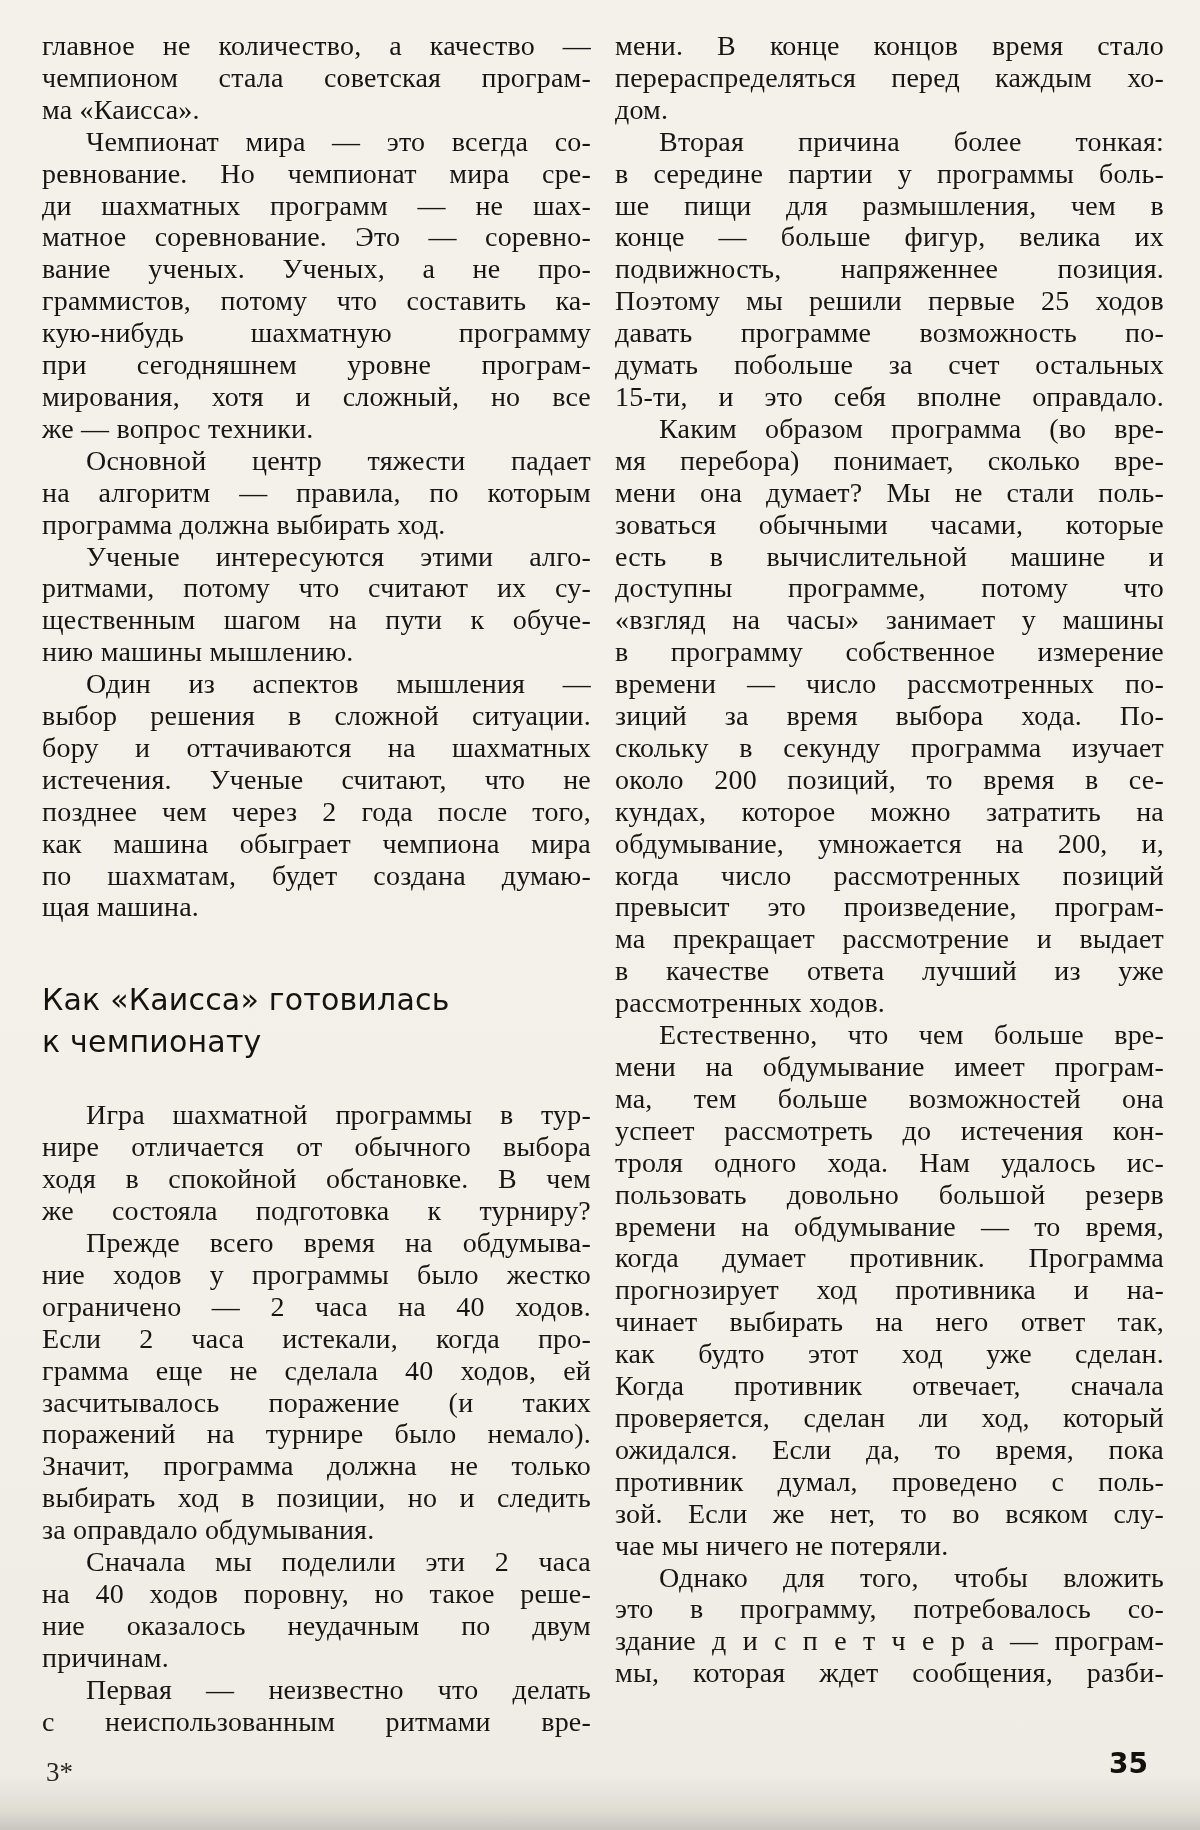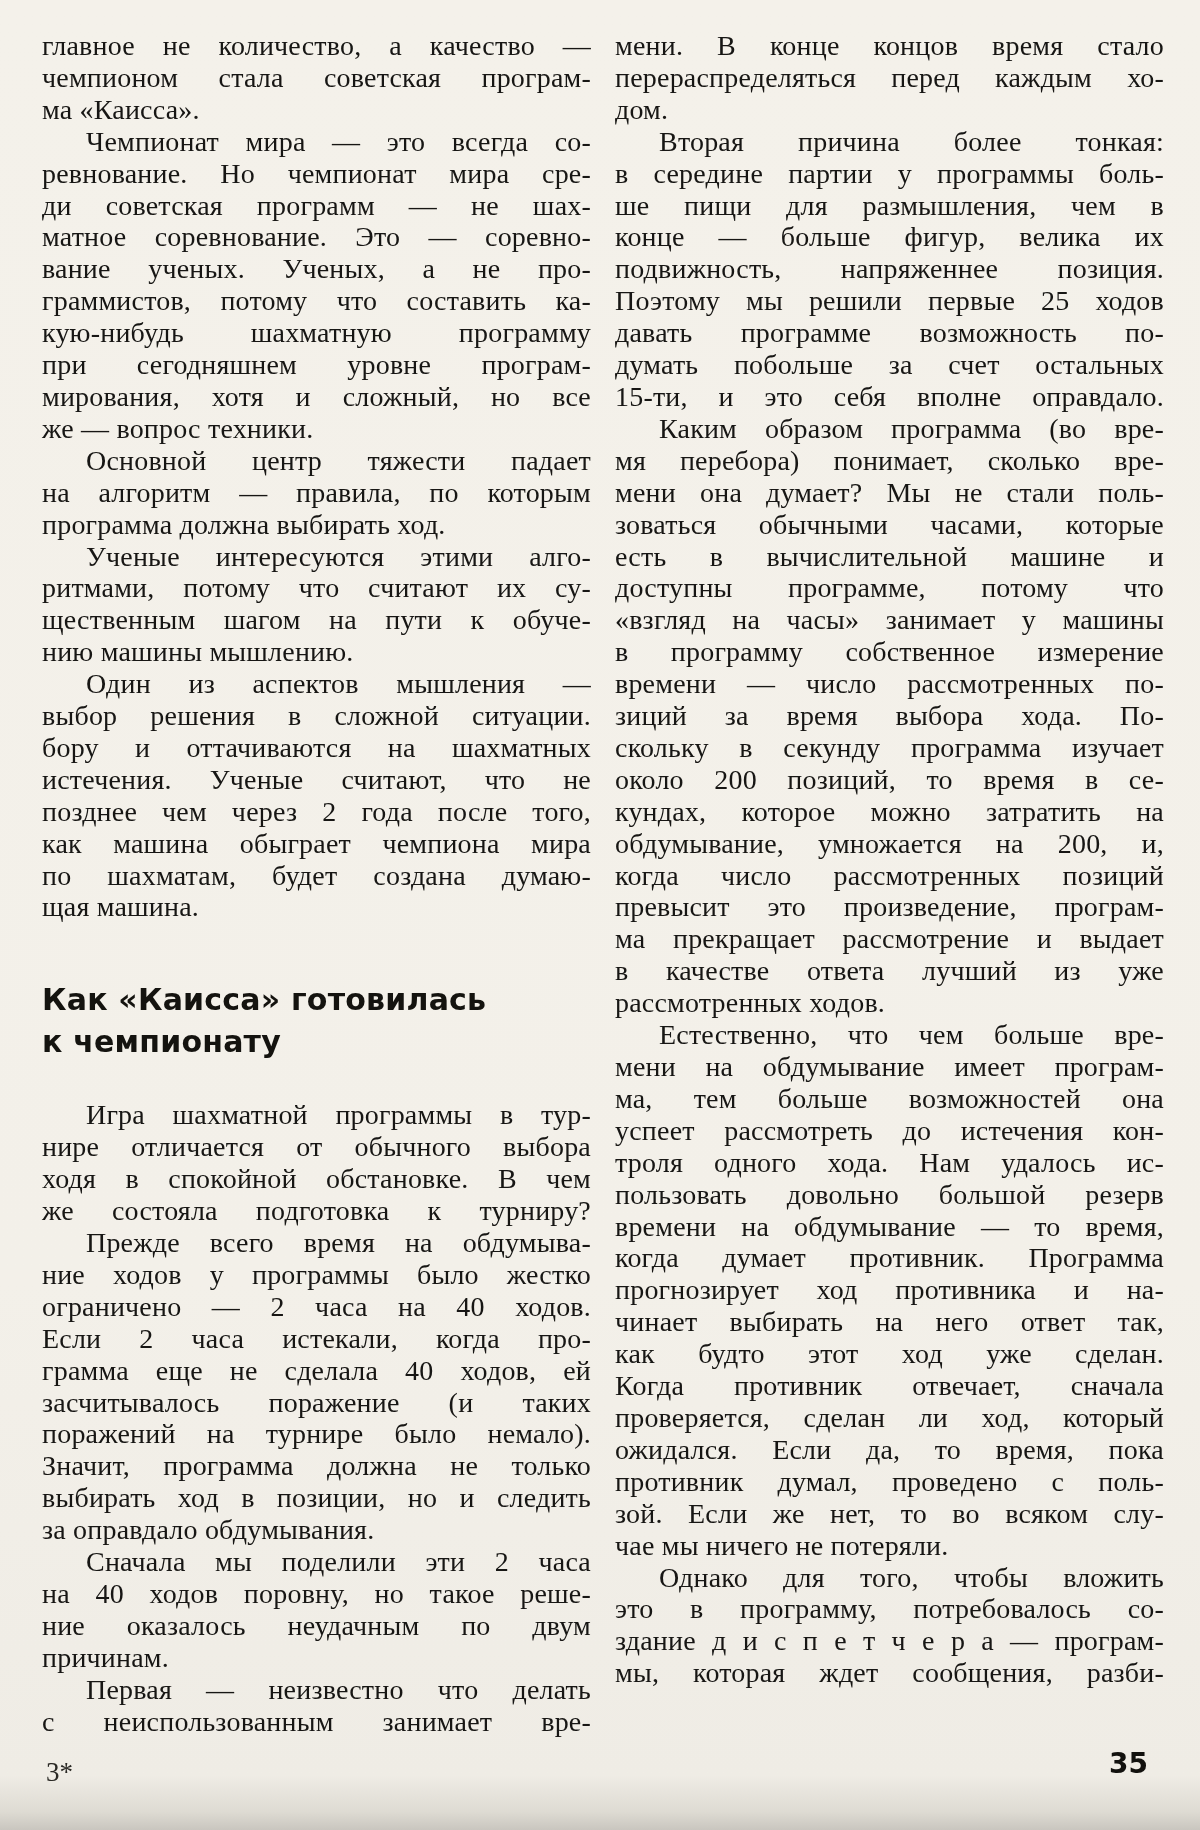--- a/index.html
+++ b/index.html
@@ -19,21 +19,21 @@
     font-size: 28px; line-height: 31.9px;
     color: #171614; letter-spacing: 0.2px;
     text-align: justify; text-align-last: justify;
   }
   .line.last { text-align-last: left; }
   .line.indent { text-indent: 44px; }
   .block { margin: 0; }
   .block.heading { margin: 56px 0 36px 0; }
   .block.heading .line {
     font-family: "DejaVu Sans", "Liberation Sans", sans-serif;
-    font-weight: bold; font-size: 30px; line-height: 42px;
+    font-weight: normal; font-size: 30px; line-height: 42px;
     text-align: left; text-align-last: left; letter-spacing: 0.2px;
     color: #14130f;
   }
   .sig-mark {
     position: absolute; left: 46px; bottom: 42px;
     font-family: "Liberation Serif", "DejaVu Serif", serif;
     font-size: 27px; color: #2a2925;
   }
   .page-num {
     position: absolute; right: 52px; bottom: 50px;
@@ -48,21 +48,21 @@
   <div class="columns">
     <div class="column" id="col-left">
         <div class="block">
           <div class="line">главное не количество, а качество —</div>
           <div class="line">чемпионом стала советская програм-</div>
           <div class="line last">ма «Каисса».</div>
         </div>
         <div class="block">
           <div class="line indent">Чемпионат мира — это всегда со-</div>
           <div class="line">ревнование. Но чемпионат мира сре-</div>
-          <div class="line">ди советская программ — не шах-</div>
+          <div class="line">ди шахматных программ — не шах-</div>
           <div class="line">матное соревнование. Это — соревно-</div>
           <div class="line">вание ученых. Ученых, а не про-</div>
           <div class="line">граммистов, потому что составить ка-</div>
           <div class="line">кую-нибудь шахматную программу</div>
           <div class="line">при сегодняшнем уровне програм-</div>
           <div class="line">мирования, хотя и сложный, но все</div>
           <div class="line last">же — вопрос техники.</div>
         </div>
         <div class="block">
           <div class="line indent">Основной центр тяжести падает</div>
@@ -108,21 +108,21 @@
           <div class="line last">за оправдало обдумывания.</div>
         </div>
         <div class="block">
           <div class="line indent">Сначала мы поделили эти 2 часа</div>
           <div class="line">на 40 ходов поровну, но такое реше-</div>
           <div class="line">ние оказалось неудачным по двум</div>
           <div class="line last">причинам.</div>
         </div>
         <div class="block">
           <div class="line indent">Первая — неизвестно что делать</div>
-          <div class="line">с неиспользованным занимает вре-</div>
+          <div class="line">с неиспользованным ритмами вре-</div>
         </div>
       </div>
     <div class="column" id="col-right">
         <div class="block">
           <div class="line">мени. В конце концов время стало</div>
           <div class="line">перераспределяться перед каждым хо-</div>
           <div class="line last">дом.</div>
         </div>
         <div class="block">
           <div class="line indent">Вторая причина более тонкая:</div>

